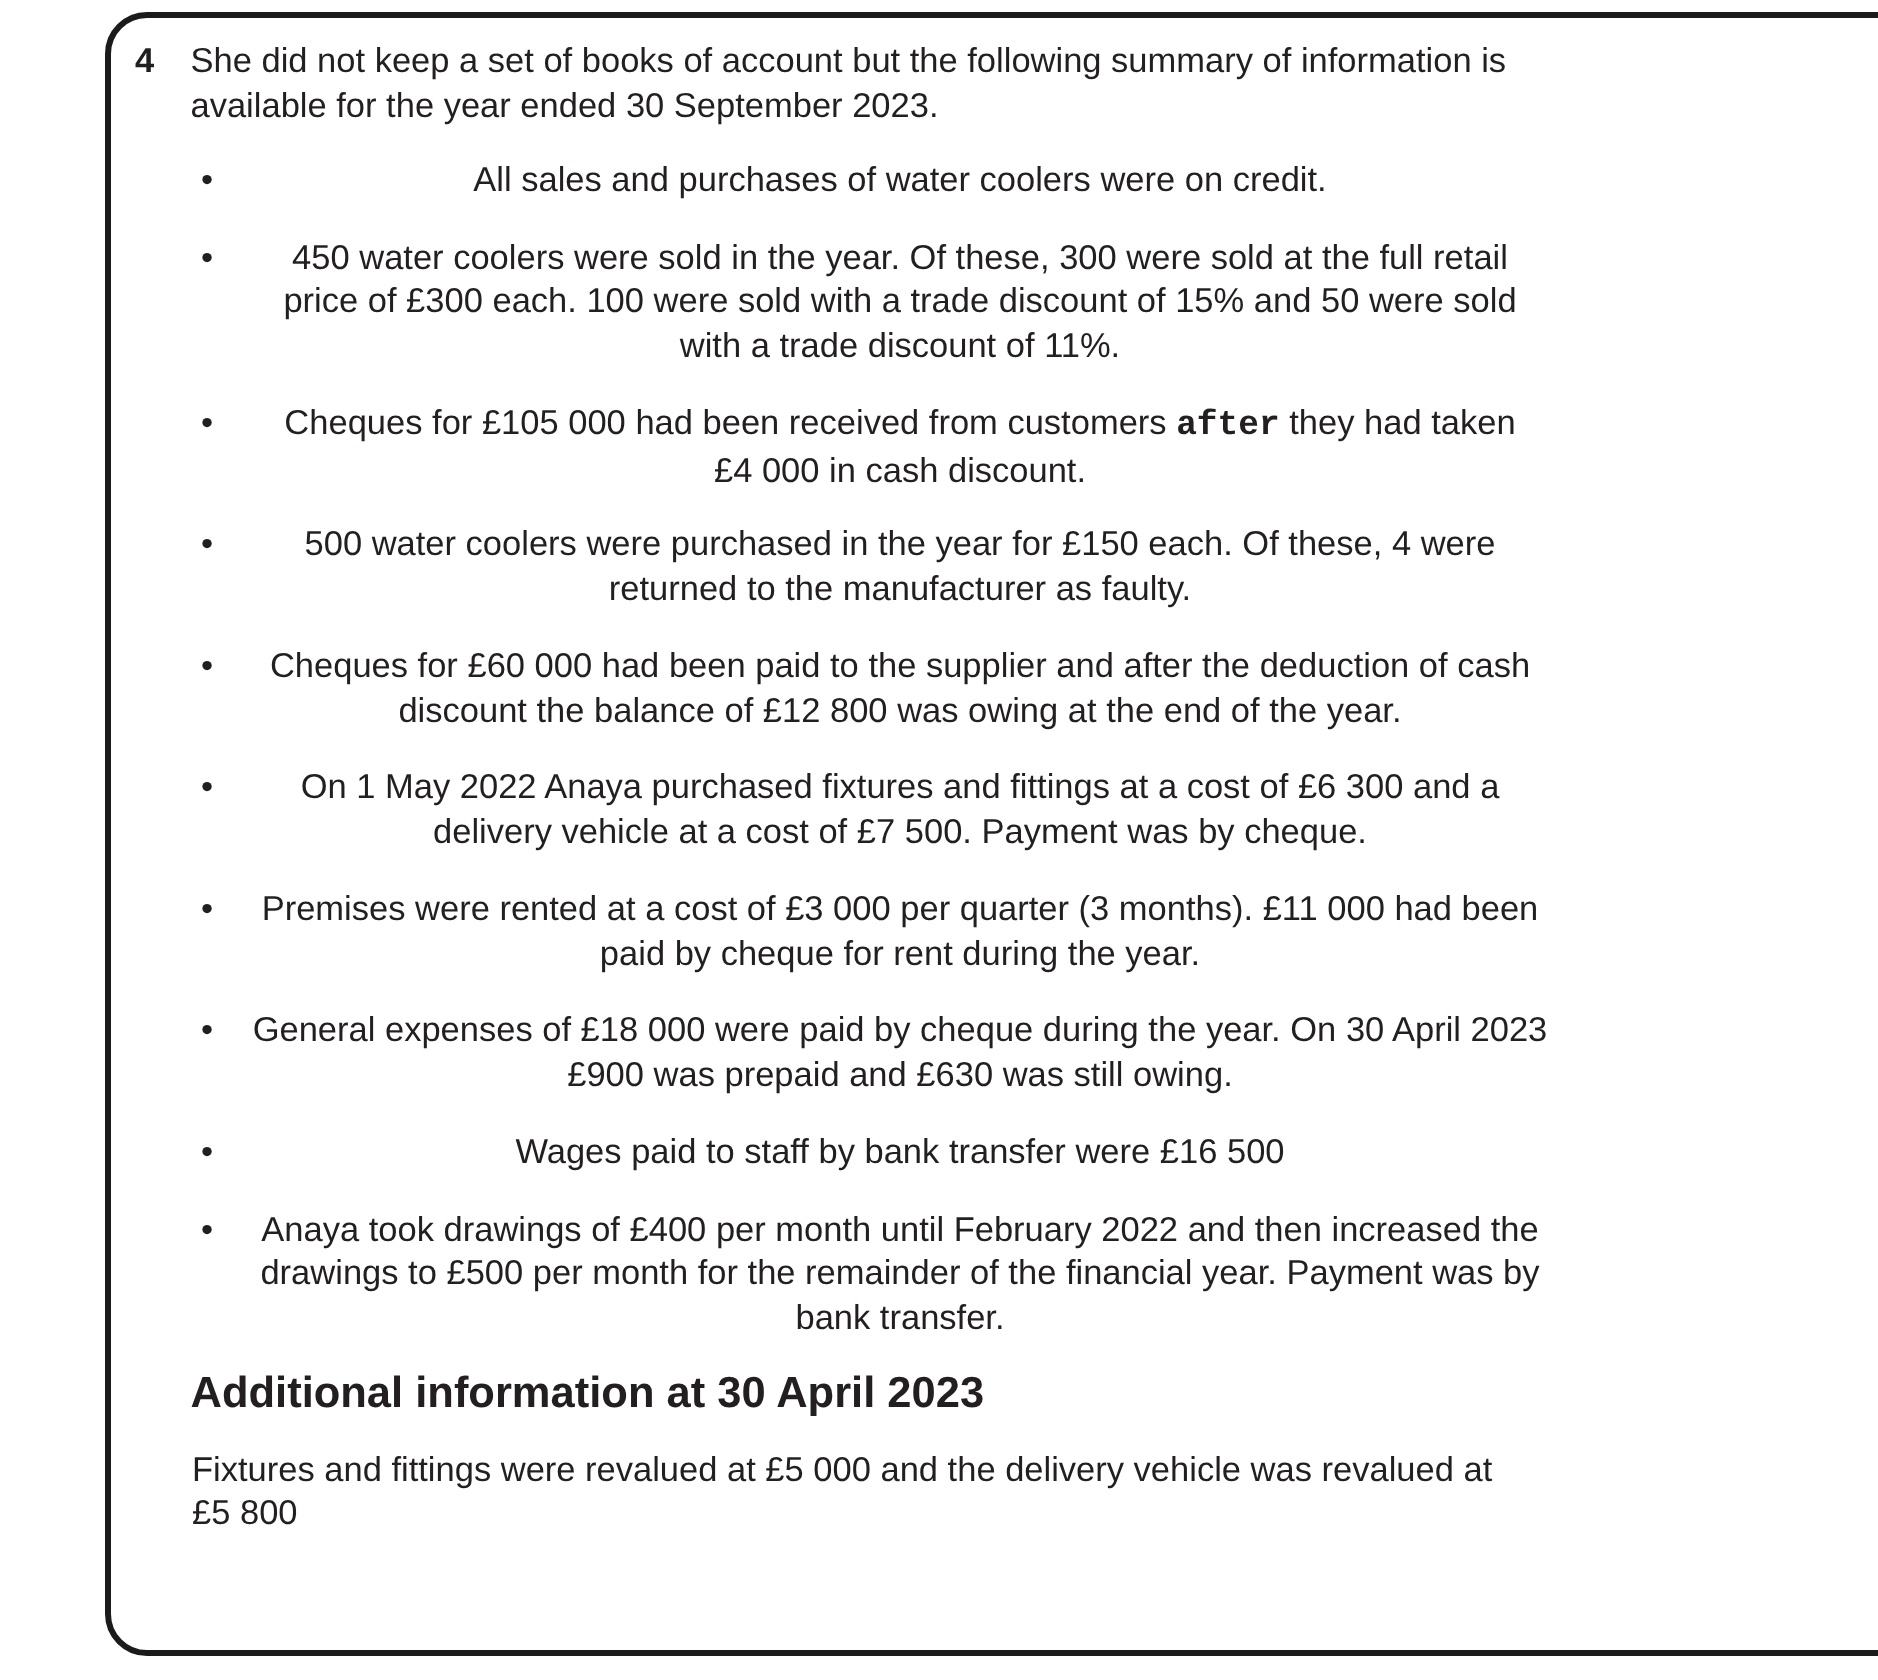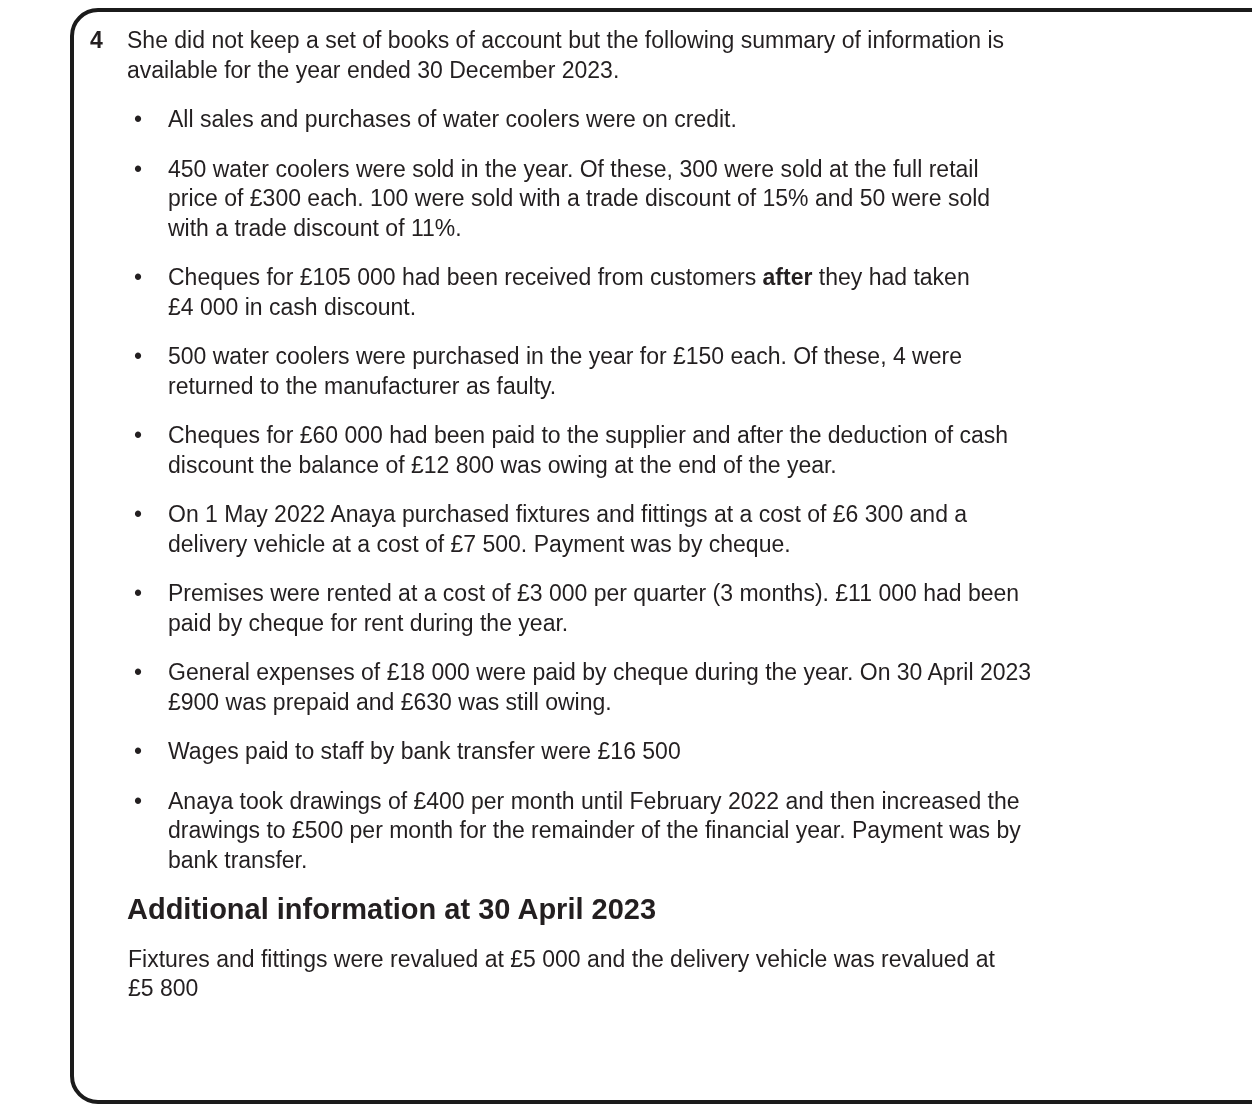--- a/index.html
+++ b/index.html
@@ -55,23 +55,25 @@
     margin: 0 0 20px 0;
   }
   .marker {
     flex: 0 0 41px;
     width: 41px;
     padding-left: 7px;
     box-sizing: border-box;
   }
   .btext {
     flex: 1 1 auto;
+    text-align: center;
   }
   .b {
     font-weight: bold;
+    font-family: Liberation Mono, monospace;
   }
   h3.add-head {
     margin: 0 0 20px 0;
     font-size: 29px;
     line-height: 29.5px;
     font-weight: bold;
   }
   p.closing {
     margin: 1px;
   }
@@ -79,21 +81,21 @@
 </head>
 <body>
 
 <div class="page">
   <div class="frame">
     <div class="content">
       <div class="q-row">
         <div class="q-num">4</div>
         <div class="q-body">
 
-          <p class="para">She did not keep a set of books of account but the following summary of information is available for the year ended 30 December 2023.</p>
+          <p class="para">She did not keep a set of books of account but the following summary of information is available for the year ended 30 September 2023.</p>
 
           <div class="bullet">
             <span class="marker">•</span>
             <span class="btext"><span>All sales and purchases of water coolers were on credit.</span><span class="b"></span><span></span></span>
           </div>
 
           <div class="bullet">
             <span class="marker">•</span>
             <span class="btext"><span>450 water coolers were sold in the year. Of these, 300 were sold at the full retail price of £300 each. 100 were sold with a trade discount of 15% and 50 were sold with a trade discount of 11%.</span><span class="b"></span><span></span></span>
           </div>

